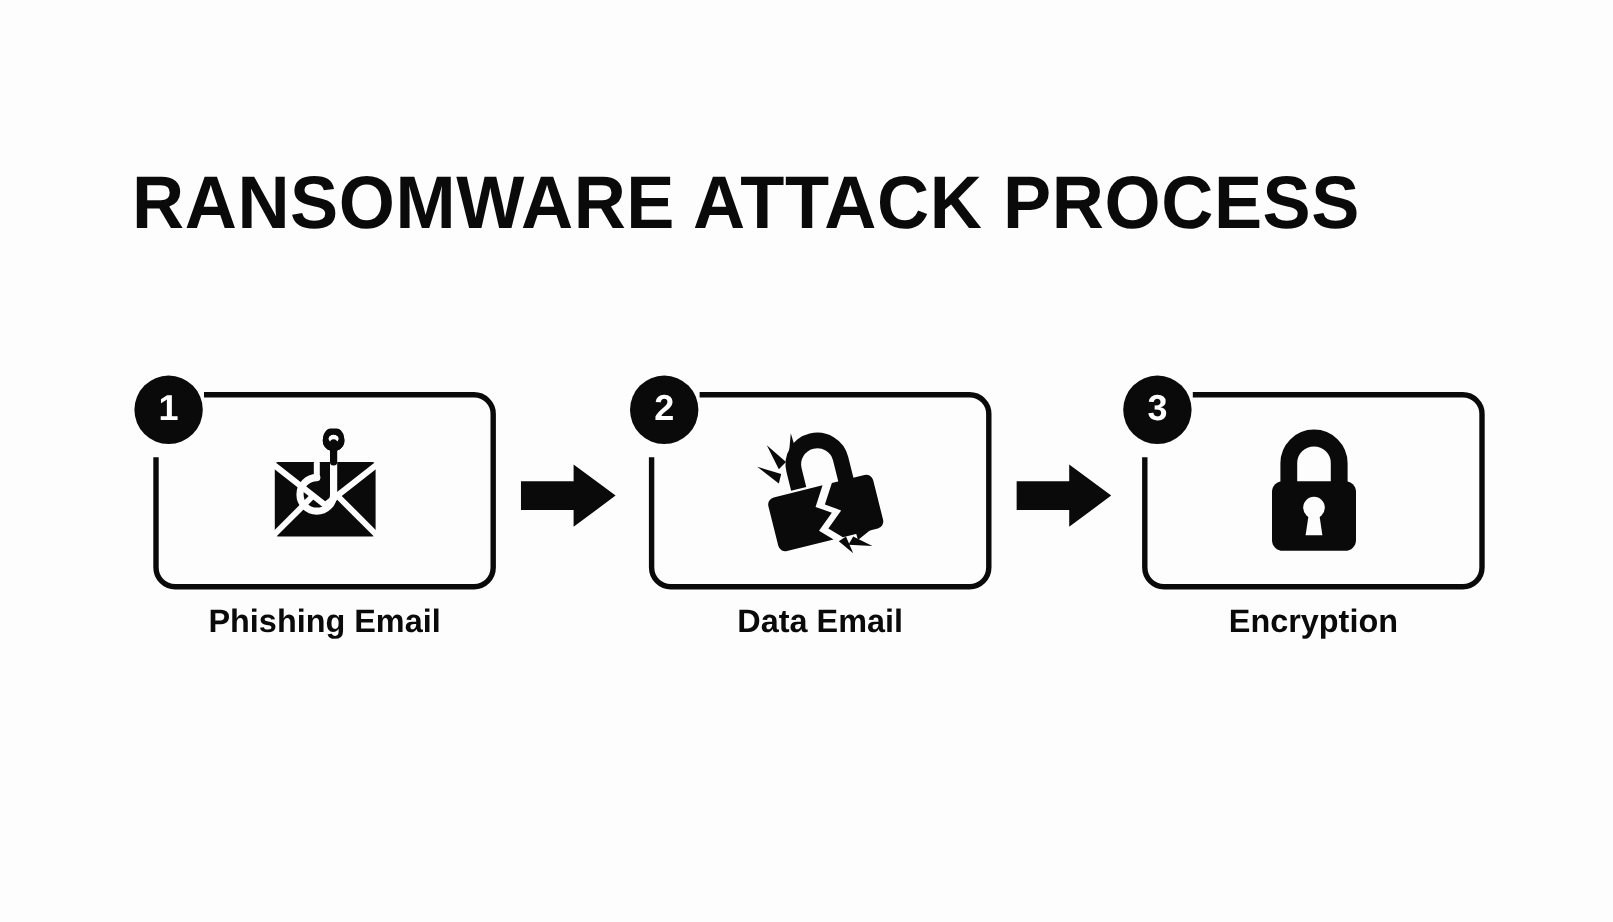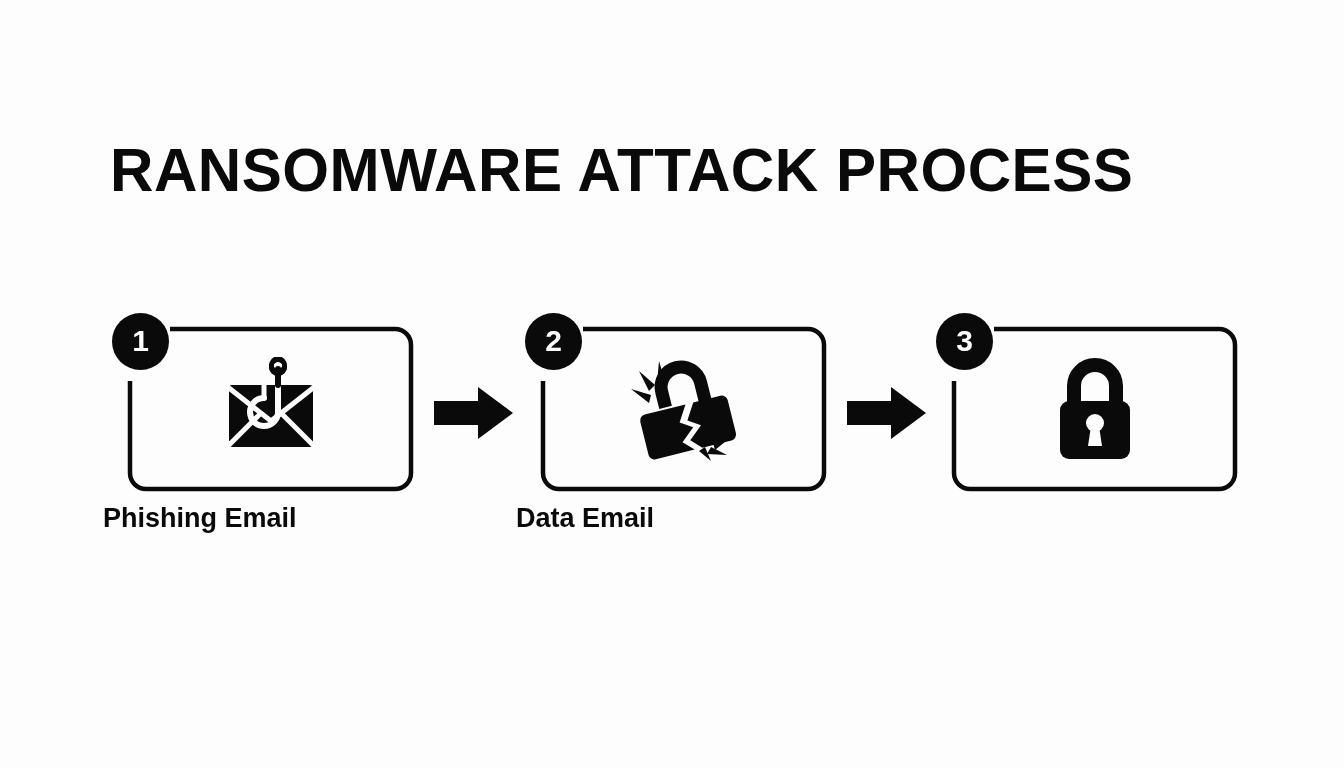--- a/index.html
+++ b/index.html
@@ -108,20 +108,21 @@
     line-height: 1;
     padding-bottom: 1px;
     box-sizing: border-box;
   }
 
   .step-label {
     position: absolute;
     top: 176px;
     left: -25px;
     width: 335px;
+    text-align: center;
     font-family: "Liberation Sans", sans-serif;
     font-size: 27px;
     font-weight: bold;
     color: #0a0a0a;
     white-space: nowrap;
   }
 
   
   .arrow {
     position: absolute;
@@ -256,16 +257,17 @@
 
           <circle cx="45" cy="67" r="9" fill="#fdfdfe"></circle>
           <path d="M 41 70 L 49 70 L 52 90 L 38 90 Z" fill="#fdfdfe"></path>
         </svg>
       </div>
 
       <div class="step-badge">
         <span>3</span>
       </div>
 
+      <div class="step-label">Encryption</div>
     </div>
 
   </div>
 </div>
 
 </body></html>

